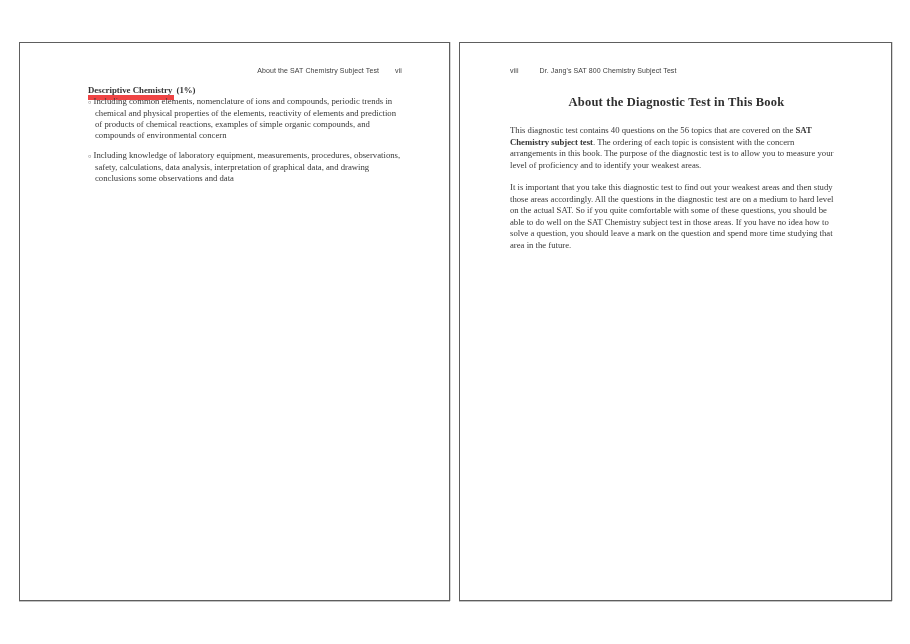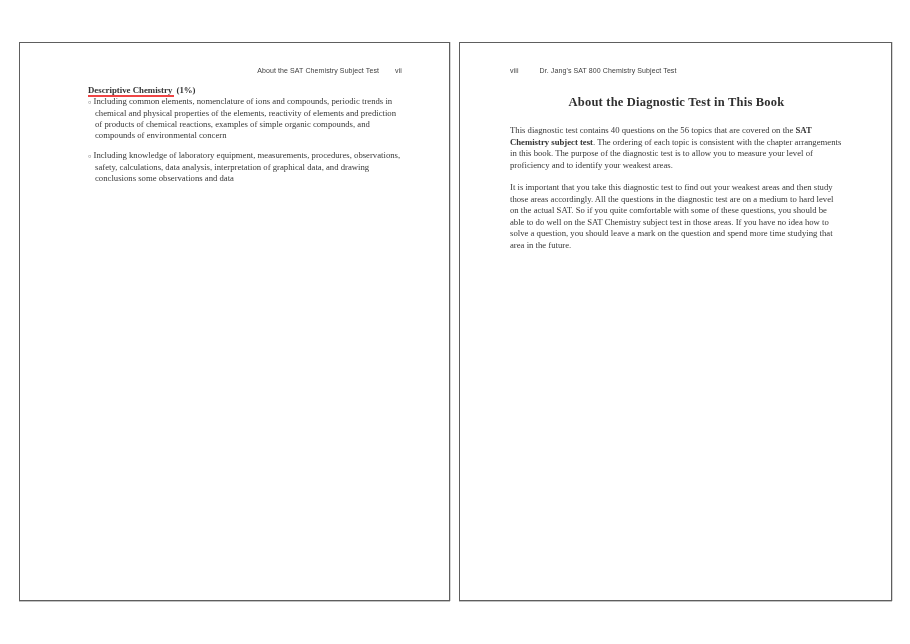--- a/index.html
+++ b/index.html
@@ -51,21 +51,21 @@
   .content-right { left: 50px; top: 51px; width: 333px; line-height: 11.5px; }
 
   .section { margin: 0 0 9px 0; }
   .section-heading {
     font-weight: bold;
     font-size: 8.8px;
     line-height: 11px;
     color: #333333;
   }
   .section-heading .u {
-    border-bottom: 2px solid #ef4444;
+    border-bottom: 5px solid #ef4444;
     padding-right: 2px;
   }
   .bullet-item {
     padding-left: 7px;
     text-indent: -7px;
     text-align: left;
   }
   .bullet-marker {
     font-size: 5.5px;
     position: relative;
@@ -119,17 +119,17 @@
 
 <section class="page page-right">
   <div class="running-head">
     <span>viii</span>
     <span>Dr. Jang's SAT 800 Chemistry Subject Test</span>
   </div>
 
   <div class="content content-right">
     <h1 class="chapter-title">About the Diagnostic Test in This Book</h1>
 
-    <p class="para"><span>This diagnostic test contains 40 questions on the 56 topics that are covered on the </span><b>SAT Chemistry subject test</b><span>. The ordering of each topic is consistent with the chapter arrangements in this book. The purpose of the diagnostic test is to allow you to measure your level of proficiency and to identify your weakest areas.</span></p>
+    <p class="para"><span>This diagnostic test contains 40 questions on the 56 topics that are covered on the </span><b>SAT Chemistry subject test</b><span>. The ordering of each topic is consistent with the concern arrangements in this book. The purpose of the diagnostic test is to allow you to measure your level of proficiency and to identify your weakest areas.</span></p>
 
     <p class="para">It is important that you take this diagnostic test to find out your weakest areas and then study those areas accordingly. All the questions in the diagnostic test are on a medium to hard level on the actual SAT. So if you quite comfortable with some of these questions, you should be able to do well on the SAT Chemistry subject test in those areas. If you have no idea how to solve a question, you should leave a mark on the question and spend more time studying that area in the future.</p>
   </div>
 </section>
 
 </body></html>

